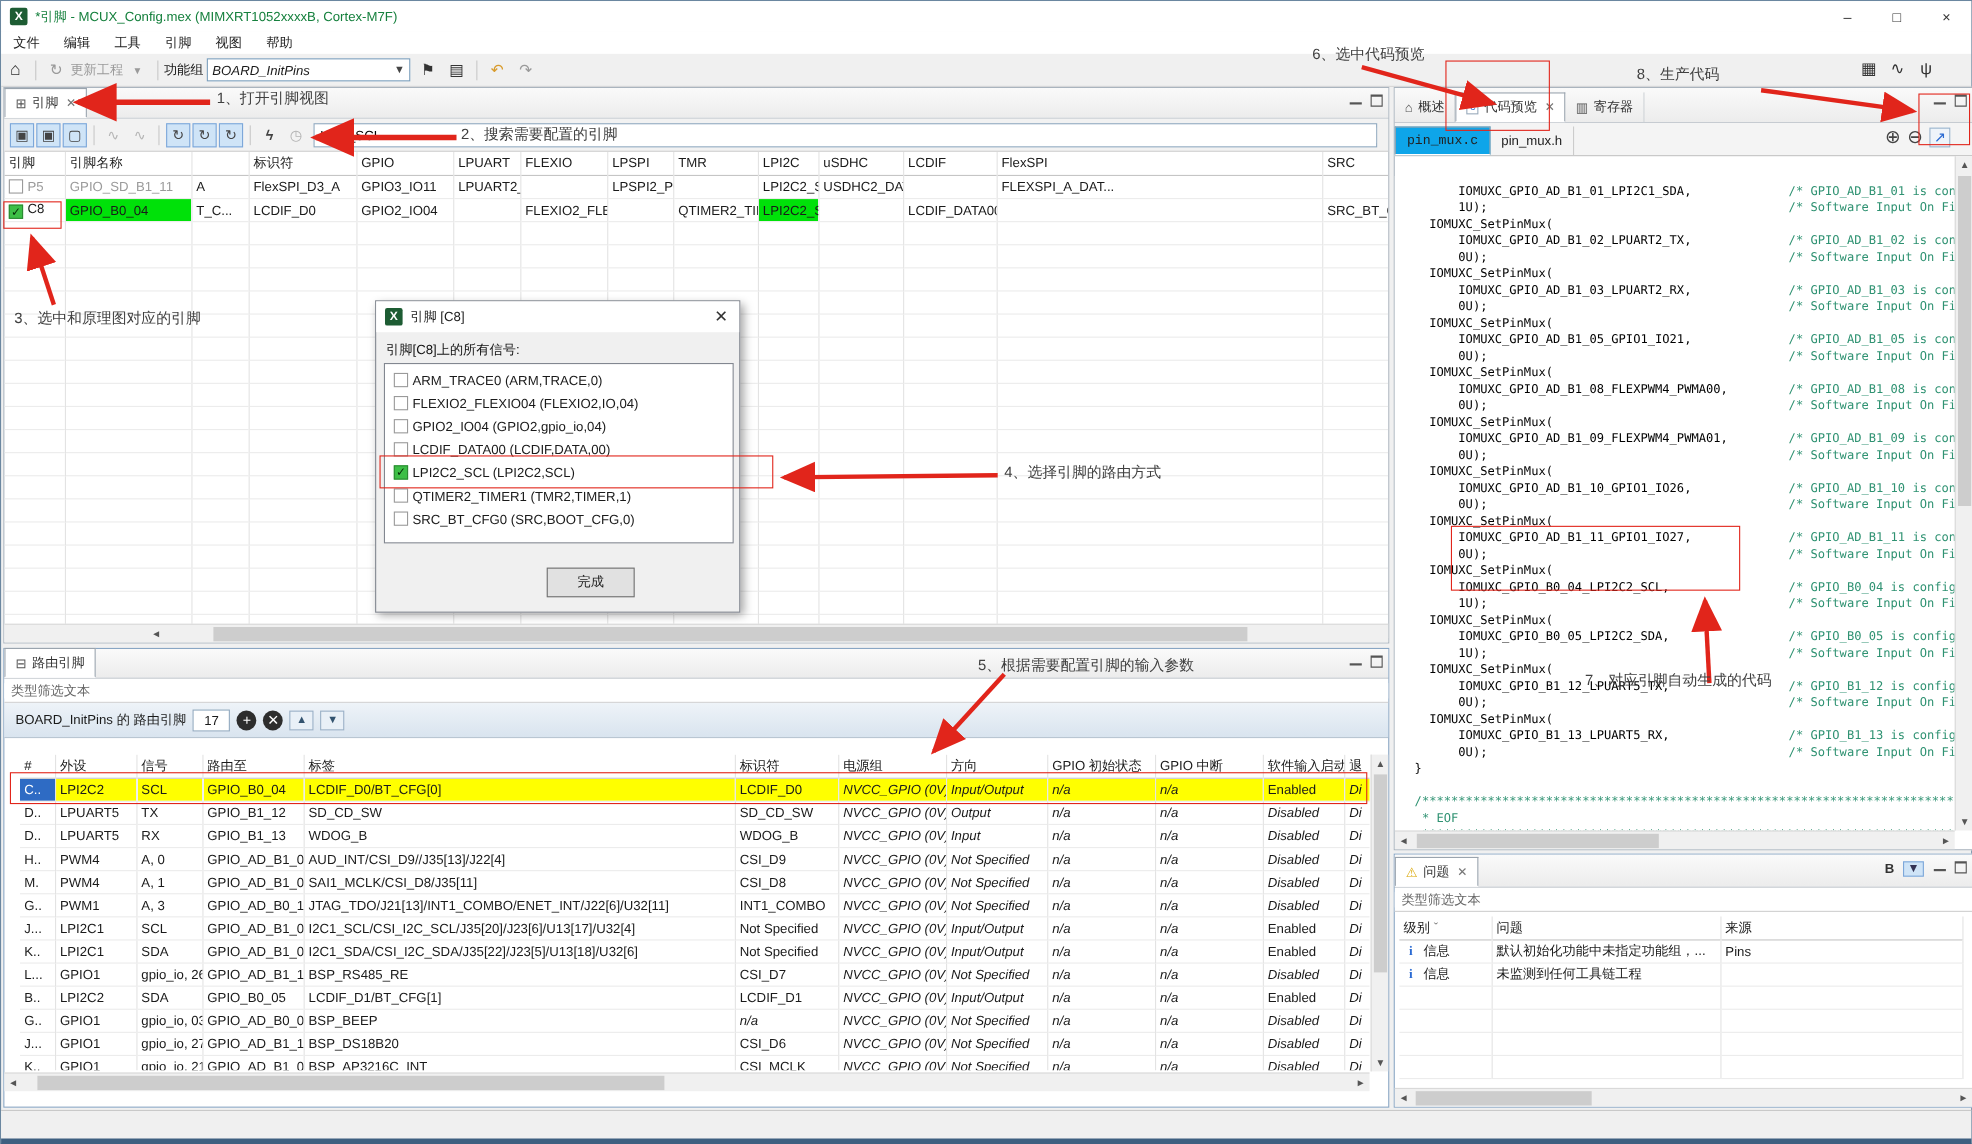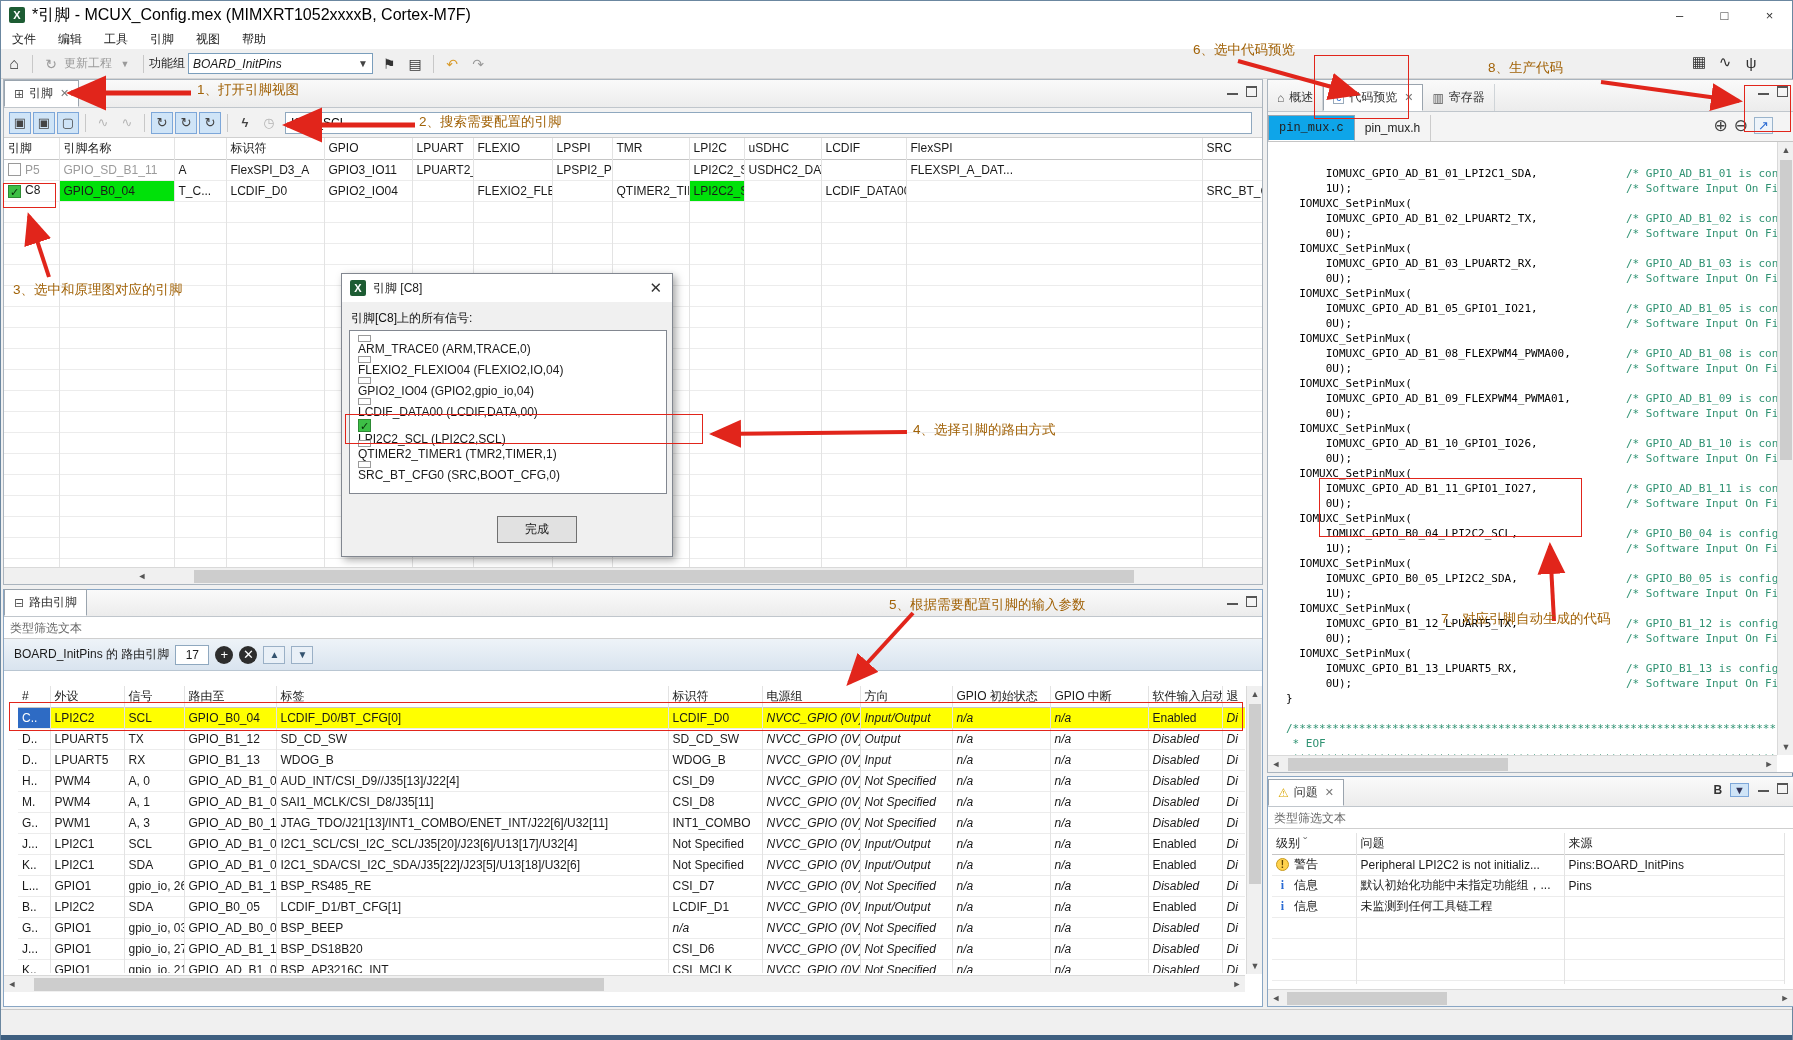--- a/index.html
+++ b/index.html
@@ -3,21 +3,21 @@
 <meta charset="utf-8">
 <style>
   * { margin:0; padding:0; box-sizing:border-box; }
   html,body { width:1793px; height:1040px; overflow:hidden; }
   body { font-family:"Liberation Sans","DejaVu Sans",sans-serif; font-size:12px; color:#1a1a1a; background:#f0f0f0; position:relative; }
   .app { position:absolute; inset:0; border:1px solid #6b87a0; background:#f0f0f0; }
 
   
   .titlebar { position:absolute; left:0; top:0; right:0; height:28px; background:#ffffff; display:flex; align-items:center; padding-left:8px; }
   .appicon { width:16px; height:16px; background:#1d5c33; color:#fff; font-weight:bold; font-size:11px; display:inline-flex; align-items:center; justify-content:center; margin-right:7px; border-radius:2px;}
-  .title-text { color:#000000; font-size:16px; }
+  .title-text { color:#15803d; font-size:12px; }
   .wincontrols { position:absolute; right:0; top:0; height:28px; display:flex; }
   .wbtn { width:45px; height:28px; display:flex; align-items:center; justify-content:center; color:#333; font-size:13px; }
   .menubar { position:absolute; left:0; top:28px; right:0; height:20px; background:#fff; display:flex; align-items:center; }
   .menu-item { padding:0 11px; color:#222; }
   .toolbar { position:absolute; left:0; top:48px; right:0; height:30px; background:#f0f0f0; border-bottom:1px solid #d5d5d5; display:flex; align-items:center; }
   .tbtn { height:22px; min-width:22px; display:inline-flex; align-items:center; justify-content:center; margin:0 2px; color:#333; font-size:14px; }
   .tsep { width:1px; height:18px; background:#c8c8c8; margin:0 5px; }
   .gray { color:#9a9a9a; }
   .combo { height:21px; width:185px; background:#fff; border:1px solid #7a9ebc; display:flex; align-items:center; justify-content:space-between; padding:0 4px; margin:0 3px;font-style:italic; }
   .combo .car { color:#444; font-size:10px; }
@@ -84,25 +84,25 @@
   
   .icon-warn { display:inline-block; width:13px; height:13px; border-radius:50%; background:#ffd24d; border:1px solid #c89a1e; color:#5d4404; font-size:10px; font-weight:bold; text-align:center; line-height:12px; margin-right:5px; }
   .icon-info { display:inline-block; width:13px; text-align:center; color:#2b6bd3; font-weight:bold; font-family:"Liberation Serif",serif; margin-right:5px; }
 
   
   .dialog { position:absolute; left:340px; top:272px; width:332px; height:284px; background:#f0f0f0; border:1px solid #828790; box-shadow:3px 3px 8px rgba(0,0,0,.35); z-index:20; }
   .dlg-title { height:28px; background:#fff; display:flex; align-items:center; padding:0 8px; }
   .dlg-x { position:absolute; right:10px; top:5px; color:#333; font-size:15px; }
   .dlg-label { position:absolute; left:9px; top:36px; color:#111; }
   .dlg-list { position:absolute; left:7px; top:56px; width:318px; height:164px; background:#fff; border:1px solid #828790; padding-top:4px; }
-  .dlg-item { height:21px; display:flex; padding-left:8px;flex-direction:column; }
+  .dlg-item { height:21px; display:flex; align-items:center; padding-left:8px; }
   .dlg-btn { position:absolute; left:155px; top:242px; width:80px; height:27px; background:#e1e1e1; border:1px solid #707070; text-align:center; line-height:25px; }
 
   
-  .ann { position:absolute; color:#a16207; font-size:13.5px; z-index:40; white-space:nowrap; }
+  .ann { position:absolute; color:#404040; font-size:13.5px; z-index:40; white-space:nowrap; }
   .redbox { position:absolute; border:2px solid #e1251b; z-index:35; pointer-events:none; }
   .redbox.thin { border-width:1px; }
   #arrow-layer { position:absolute; inset:0; z-index:38; pointer-events:none; }
 
   .statusbar { position:absolute; left:0; right:0; top:1008px; height:26px; background:#f0f0f0; border-top:1px solid #c9c9c9; }
   .bottomstrip { position:absolute; left:0; right:0; top:1034px; height:6px; background:#3e5f80; }
 </style>
 </head>
 <body>
 
@@ -914,25 +914,20 @@
           </colgroup>
           <thead>
             <tr>
               <th><span>级别</span><span style="color:#777;"> ˇ</span></th>
               <th><span>问题</span></th>
               <th><span>来源</span></th>
             </tr>
           </thead>
           <tbody>
             <tr>
-              <td><span class="icon-warn">!</span><span>警告</span></td>
-              <td>Peripheral LPI2C2 is not initializ...</td>
-              <td>Pins:BOARD_InitPins</td>
-            </tr>
-            <tr>
               <td><span class="icon-info">i</span><span>信息</span></td>
               <td>默认初始化功能中未指定功能组，...</td>
               <td>Pins</td>
             </tr>
             <tr>
               <td><span class="icon-info">i</span><span>信息</span></td>
               <td>未监测到任何工具链工程</td>
               <td></td>
             </tr>
             <tr style="height: 20px;">

